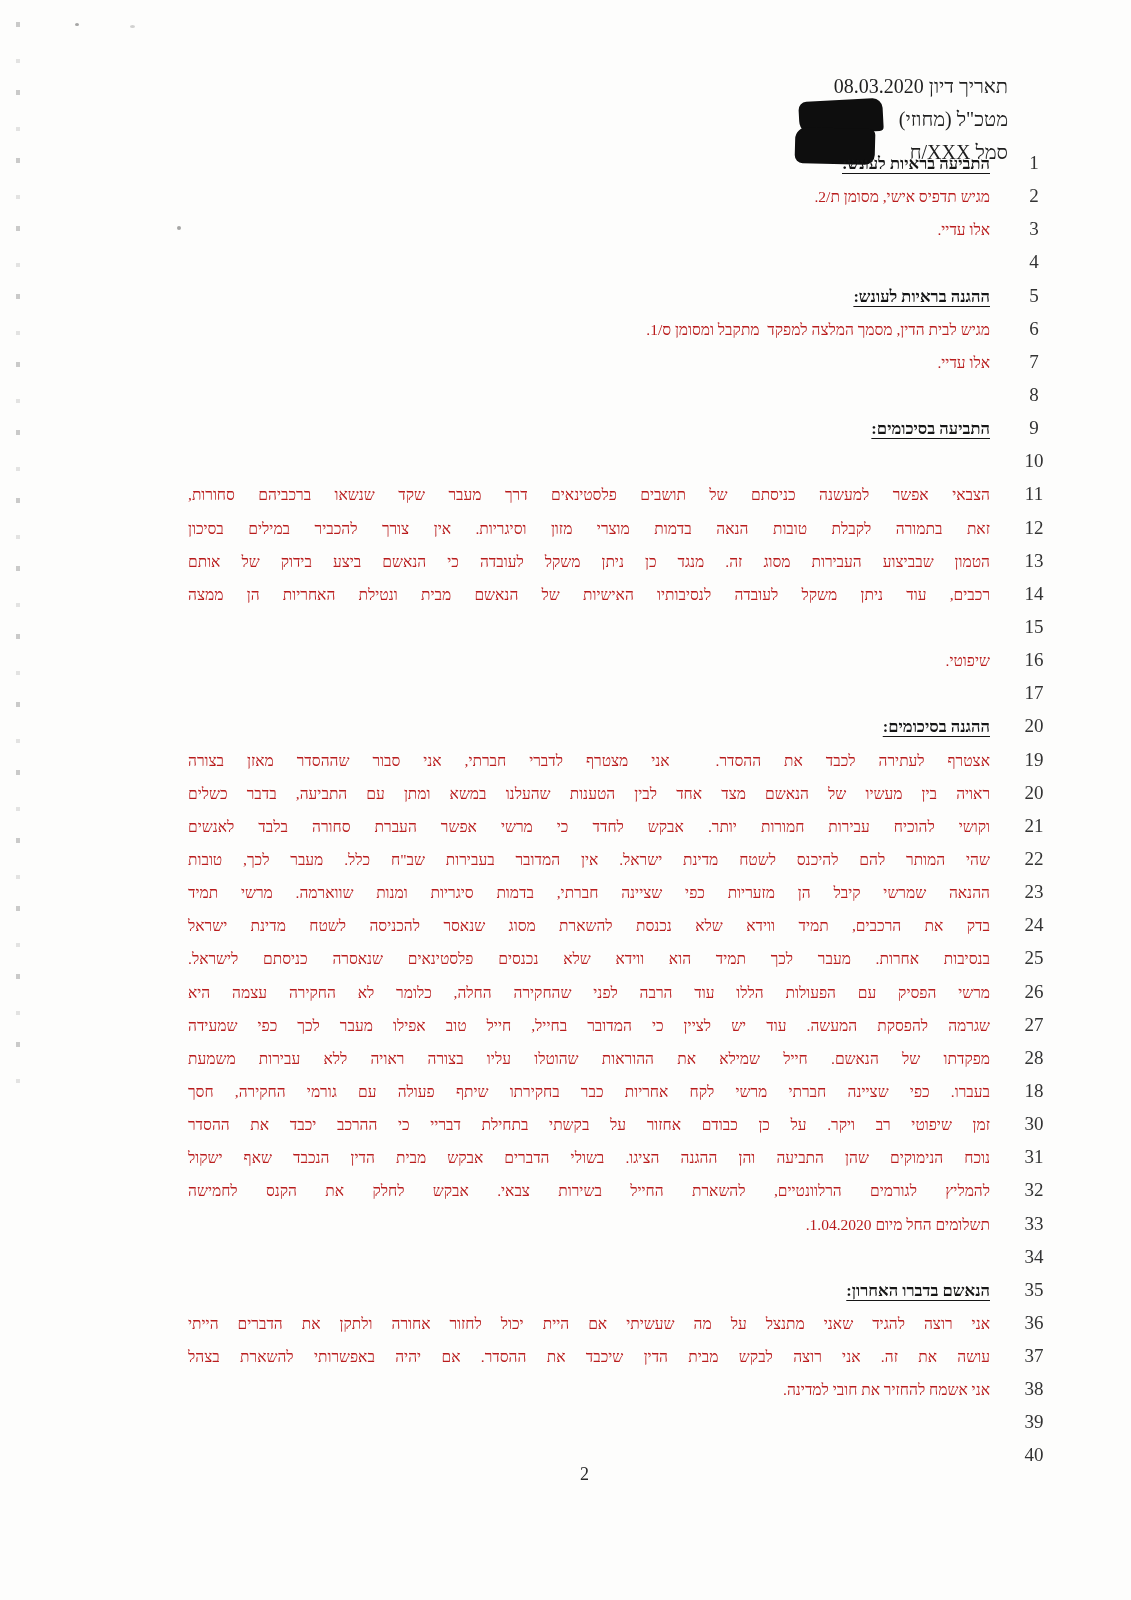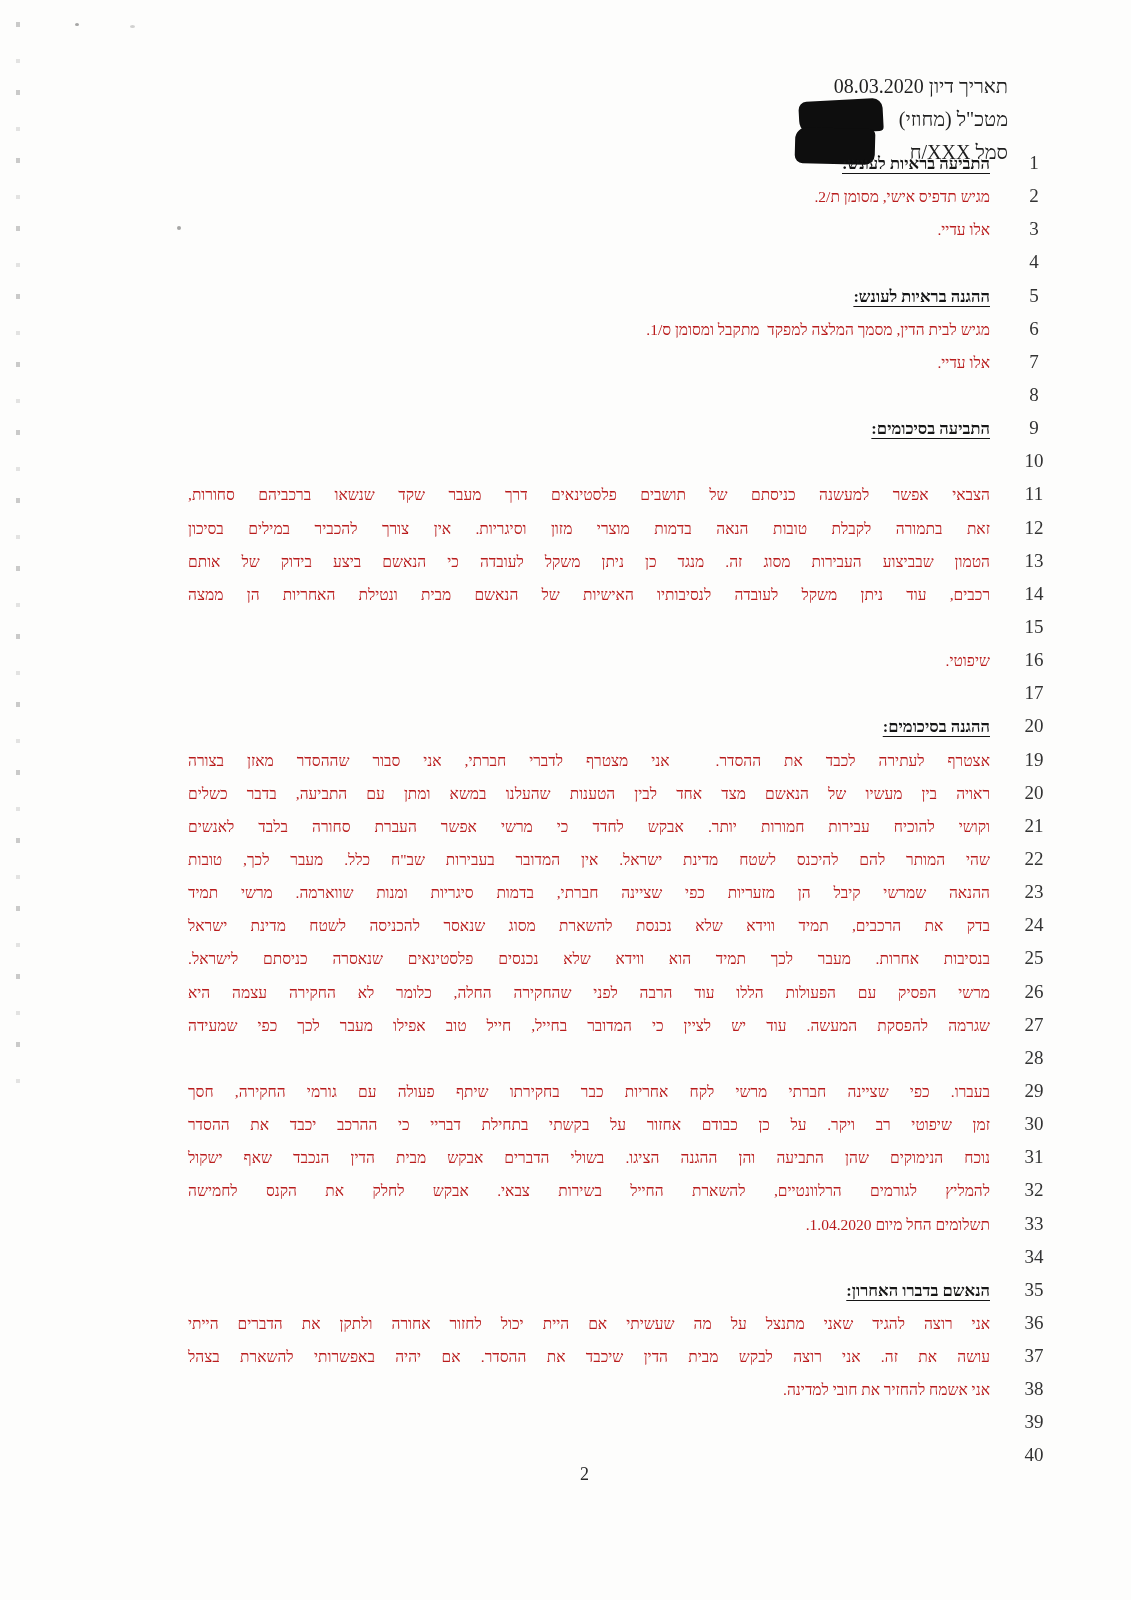--- a/index.html
+++ b/index.html
@@ -181,23 +181,24 @@
       <div class="row">
         <div class="num">26</div>
         <div class="txt just">מרשי הפסיק עם הפעולות הללו עוד הרבה לפני שהחקירה החלה, כלומר לא החקירה עצמה היא</div>
       </div>
       <div class="row">
         <div class="num">27</div>
         <div class="txt just">שגרמה להפסקת המעשה. עוד יש לציין כי המדובר בחייל, חייל טוב אפילו מעבר לכך כפי שמעידה</div>
       </div>
       <div class="row">
         <div class="num">28</div>
-      </div>
-      <div class="row">
-        <div class="num">29</div>
+        <div class="txt just">מפקדתו של הנאשם. חייל שמילא את ההוראות שהוטלו עליו בצורה ראויה ללא עבירות משמעת</div>
+      </div>
+      <div class="row">
+        <div class="num">18</div>
         <div class="txt just">בעברו. כפי שציינה חברתי מרשי לקח אחריות כבר בחקירתו שיתף פעולה עם גורמי החקירה, חסך</div>
       </div>
       <div class="row">
         <div class="num">30</div>
         <div class="txt just">זמן שיפוטי רב ויקר. על כן כבודם אחזור על בקשתי בתחילת דבריי כי ההרכב יכבד את ההסדר</div>
       </div>
       <div class="row">
         <div class="num">31</div>
         <div class="txt just">נוכח הנימוקים שהן התביעה והן ההגנה הציגו. בשולי הדברים אבקש מבית הדין הנכבד שאף ישקול</div>
       </div>

